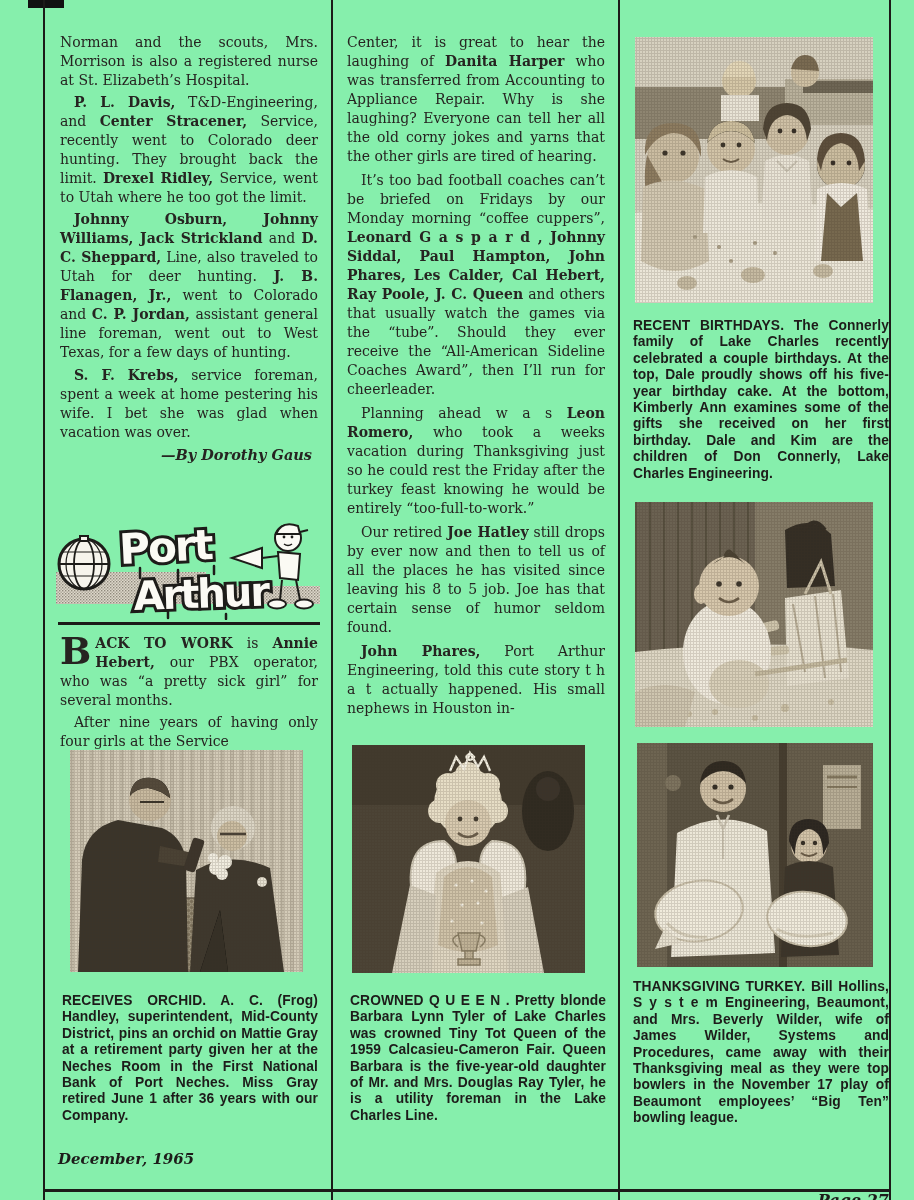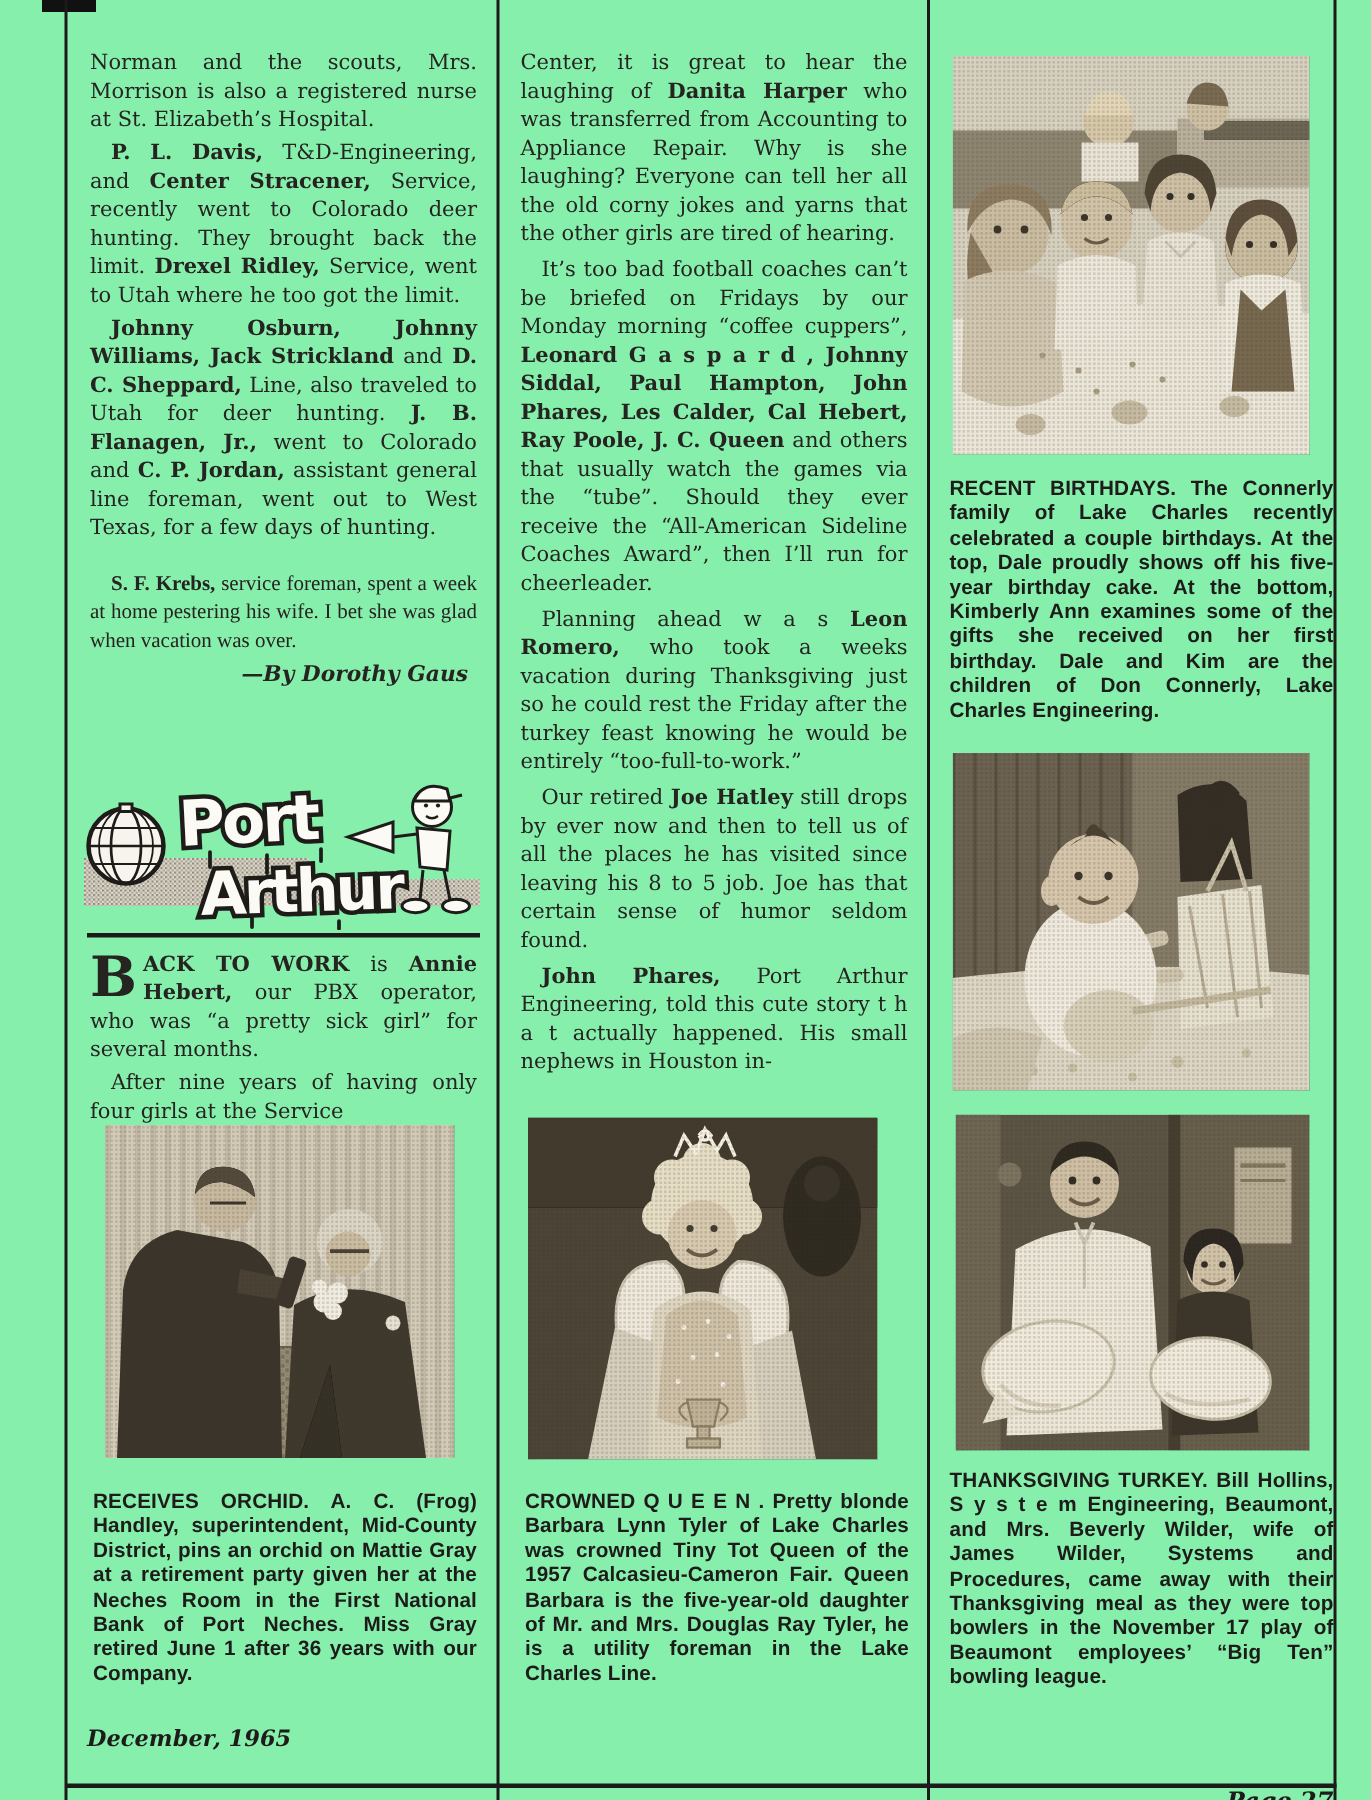--- a/index.html
+++ b/index.html
@@ -39,21 +39,21 @@
   <div class="vrule" style="left:43px;width:2px;"></div>
   <div class="vrule" style="left:331px;width:1.5px;"></div>
   <div class="vrule" style="left:618px;width:1.5px;"></div>
   <div class="vrule" style="left:889px;width:2px;"></div>
   <div class="hrule" style="left:44px;top:1189px;width:847px;height:3px;"></div>
 
   <div class="textblock" style="left:60px;top:33px;width:258px;">
     <p class="par"><span>Norman and the scouts, Mrs. Morrison is also a registered nurse at St. Elizabeth’s Hospital.</span></p>
     <p class="par ind"><span class="b">P. L. Davis,</span><span> T&amp;D-Engineering, and </span><span class="b">Center Stracener,</span><span> Service, recently went to Colorado deer hunting. They brought back the limit. </span><span class="b">Drexel Ridley,</span><span> Service, went to Utah where he too got the limit.</span></p>
     <p class="par ind"><span class="b">Johnny Osburn, Johnny Williams, Jack Strickland</span><span> and </span><span class="b">D. C. Sheppard,</span><span> Line, also traveled to Utah for deer hunting. </span><span class="b">J. B. Flanagen, Jr.,</span><span> went to Colorado and </span><span class="b">C. P. Jordan,</span><span> assistant general line foreman, went out to West Texas, for a few days of hunting.</span></p>
-    <p class="par ind" style="margin-top:18px;font-family:Liberation Serif, serif;"><span class="b">S. F. Krebs,</span><span> service foreman, spent a week at home pestering his wife. I bet she was glad when vacation was over.</span></p>
+    <p class="par ind" style="margin-top:4px;"><span class="b">S. F. Krebs,</span><span> service foreman, spent a week at home pestering his wife. I bet she was glad when vacation was over.</span></p>
     <p class="byline">—By Dorothy Gaus</p>
   </div>
 
   <div class="logoblock" style="left:56px;top:512px;width:264px;height:108px;">
     <svg viewBox="0 0 264 108">
       <defs>
         <pattern id="dither" width="3" height="3" patternUnits="userSpaceOnUse">
           <rect width="3" height="3" fill="#ddd8cb"></rect>
           <rect width="1.4" height="1.4" fill="#8f897c"></rect>
           <rect x="1.5" y="1.5" width="1.4" height="1.4" fill="#a9a294"></rect>
@@ -204,21 +204,21 @@
       <g fill="#bfb296" stroke="#8e8268" stroke-width="1.5">
         <path d="M106 188 L128 188 L124 206 L110 206 Z"></path>
         <rect x="113" y="206" width="8" height="8"></rect>
         <rect x="106" y="214" width="22" height="6"></rect>
         <path d="M106 190 q-10 4 0 12" fill="none"></path>
         <path d="M128 190 q10 4 0 12" fill="none"></path>
       </g>
     </svg>
   </div>
 
-  <p class="caption" style="left:350px;top:993px;width:256px;">CROWNED Q U E E N . Pretty blonde Barbara Lynn Tyler of Lake Charles was crowned Tiny Tot Queen of the 1957 Calcasieu-Cameron Fair. Queen Barbara is the five-year-old daughter of Mr. and Mrs. Douglas Ray Tyler, he is a utility foreman in the Lake Charles Line.</p>
+  <p class="caption" style="left:350px;top:993px;width:256px;">CROWNED Q U E E N . Pretty blonde Barbara Lynn Tyler of Lake Charles was crowned Tiny Tot Queen of the 1959 Calcasieu-Cameron Fair. Queen Barbara is the five-year-old daughter of Mr. and Mrs. Douglas Ray Tyler, he is a utility foreman in the Lake Charles Line.</p>
 
   <div class="photo" style="left:635px;top:37px;width:238px;height:266px;">
     <svg viewBox="0 0 238 266" preserveAspectRatio="none">
       <rect width="238" height="266" fill="#d7d1c0"></rect>
       <rect y="50" width="150" height="52" fill="#8e8571"></rect>
       <rect x="150" y="42" width="88" height="46" fill="#b9b19c"></rect>
       <rect x="168" y="44" width="70" height="12" fill="#6e English655"></rect>
       <rect x="168" y="44" width="70" height="12" fill="#6e6655"></rect>
 
       <path d="M0 176 Q120 158 238 172 L238 266 L0 266 Z" fill="#ebe6d8"></path>

